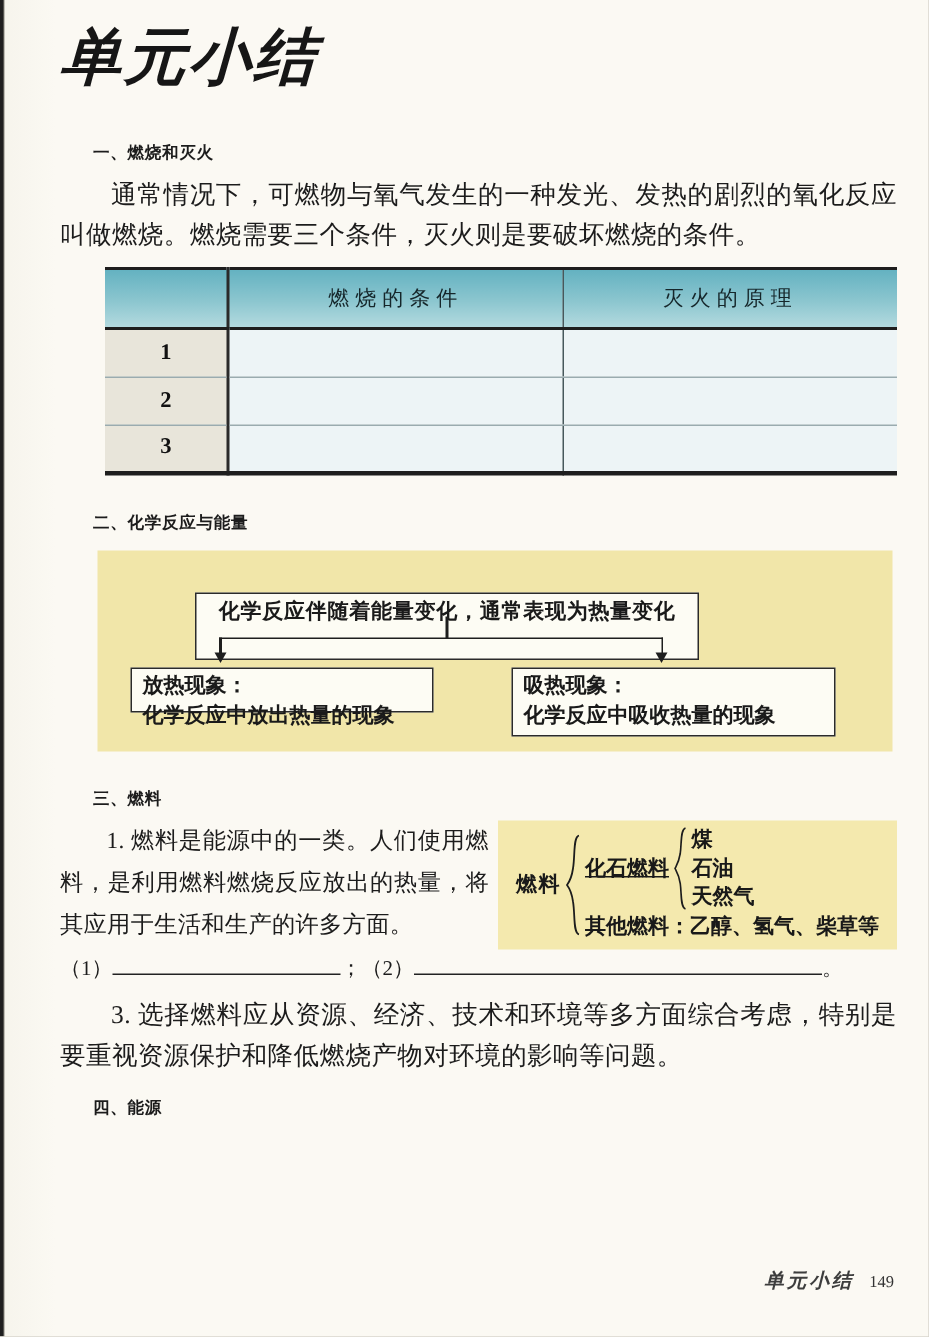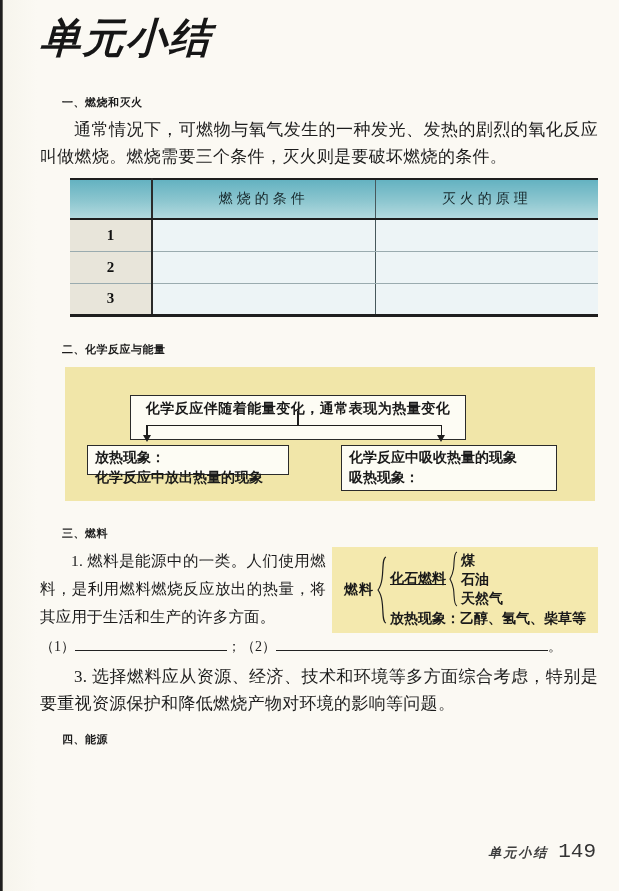--- a/index.html
+++ b/index.html
@@ -120,21 +120,21 @@
   .blank { display:inline-block; border-bottom:1.2px solid #222; height:1em; vertical-align:baseline; }
   .blank-1 { width:152px; }
   .blank-2 { width:272px; }
 
   .footer {
     position:absolute; right:23px; bottom:28px;
     font-size:13px; color:#3d3d3d;
     display:flex; align-items:baseline; gap:10px;
   }
   .footer .f-label { font-style:italic; font-weight:bold; letter-spacing:2px; }
-  .footer .f-num { font-family:Liberation Mono, monospace; font-size:21px; color:#333; }
+  .footer .f-num { font-family:Liberation Serif, serif; font-size:11px; color:#333; }
 </style>
 </head>
 <body>
 
 <div class="page">
   <div class="binding-edge"></div>
 
   <div class="content">
 
     <h1 class="page-title">单元小结</h1>
@@ -184,22 +184,22 @@
       <div class="fc-line fc-dropL"></div>
       <div class="fc-line fc-dropR"></div>
       <div class="fc-arrow fc-arrowL"></div>
       <div class="fc-arrow fc-arrowR"></div>
 
       <div class="fc-box fc-left">
         <span>放热现象：</span>
         <span>化学反应中放出热量的现象</span>
       </div>
       <div class="fc-box fc-right">
+        <span>吸热现象：</span>
         <span>化学反应中吸收热量的现象</span>
-        <span>吸热现象：</span>
       </div>
     </div>
 
     <h2 class="sec-heading">三、燃料</h2>
 
     <div class="s3-row">
       <p class="s3-text">1. 燃料是能源中的一类。人们使用燃料，是利用燃料燃烧反应放出的热量，将其应用于生活和生产的许多方面。</p>
 
       <div class="fuel-box">
         <span class="fuel-root">燃料</span>
@@ -215,21 +215,21 @@
               <svg width="9" height="56" viewBox="0 0 9 56">
                   <path d="M8 1 C4.5 2 5.5 11 4.5 18 C3.5 24 2 26 1 28 C2 30 3.5 32 4.5 38 C5.5 45 4.5 54 8 55" fill="none" stroke="#1d1d1d" stroke-width="1.1"></path>
                 </svg>
             </span>
             <span class="fossil-items">
               <span>煤</span>
               <span>石油</span>
               <span>天然气</span>
             </span>
           </span>
-          <span class="other-row">放热现象：乙醇、氢气、柴草等</span>
+          <span class="other-row">其他燃料：乙醇、氢气、柴草等</span>
         </span>
       </div>
     </div>
 
 
     <p class="blank-line">
       <span>（1）</span><span class="blank blank-1"></span><span>；（2）</span><span class="blank blank-2"></span><span>。</span>
     </p>
 
     <p class="para">3. 选择燃料应从资源、经济、技术和环境等多方面综合考虑，特别是要重视资源保护和降低燃烧产物对环境的影响等问题。</p>

